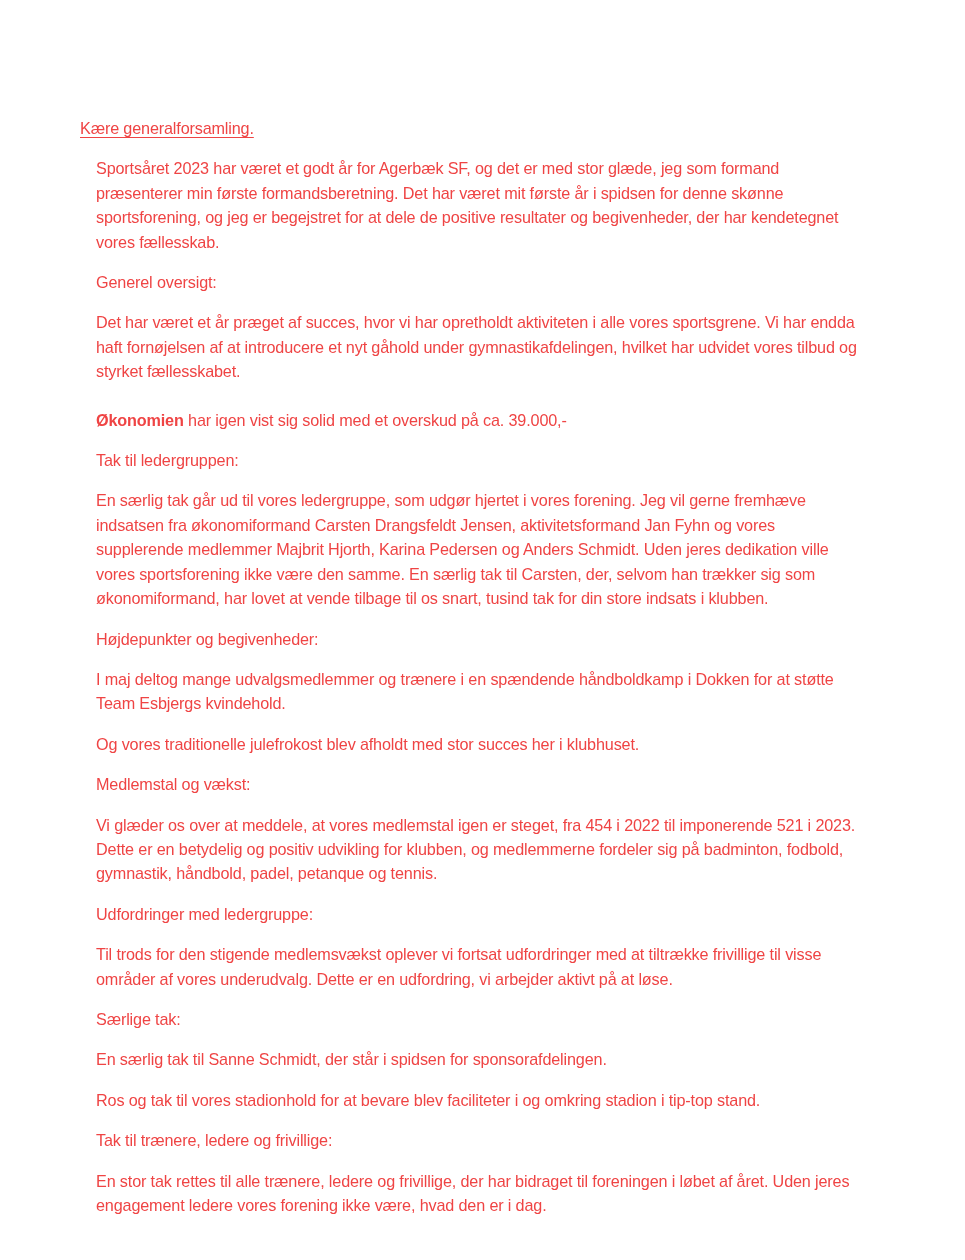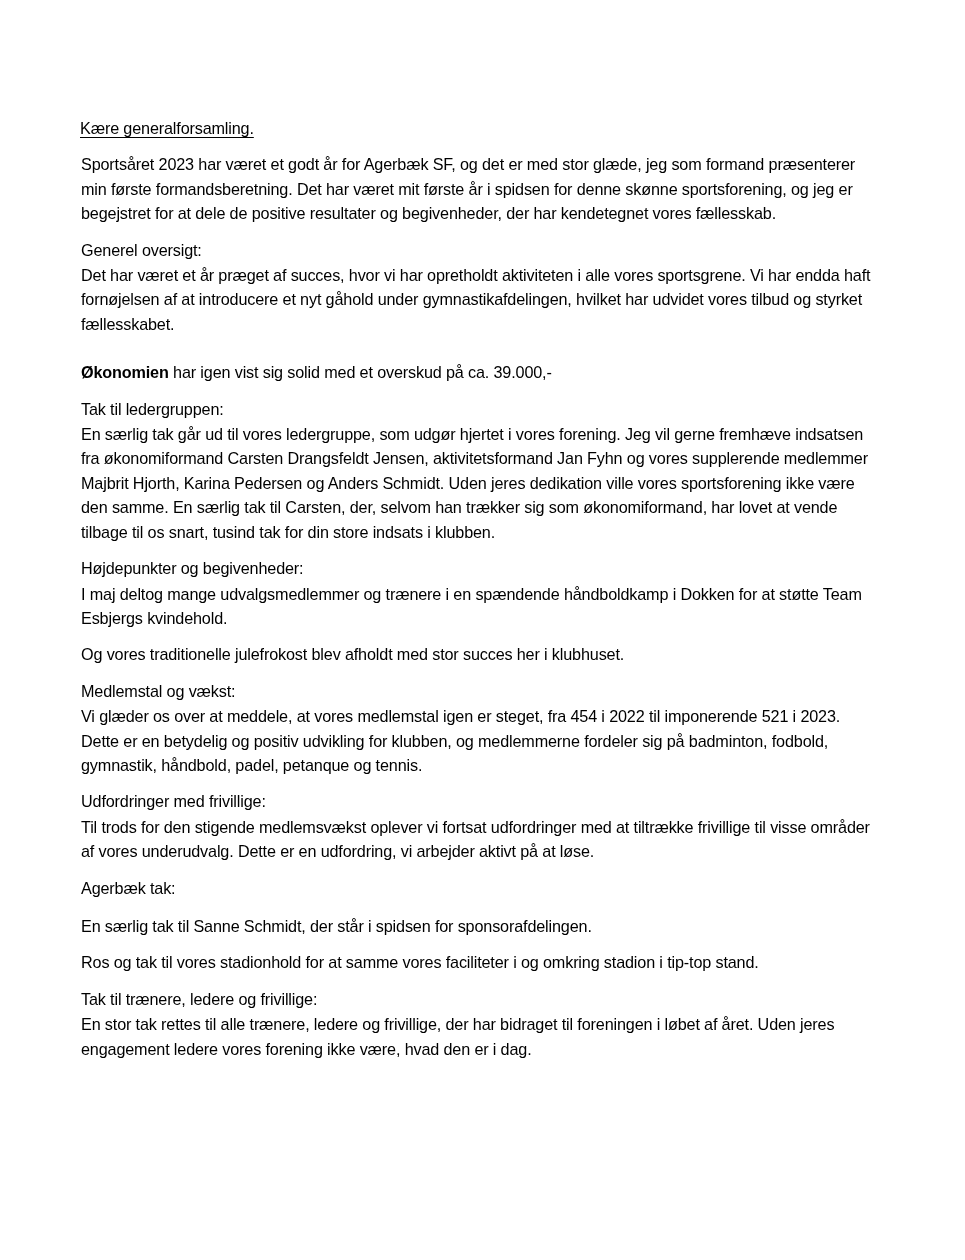--- a/index.html
+++ b/index.html
@@ -1,26 +1,26 @@
 <!DOCTYPE html>
 <html><head>
   <meta charset="utf-8">
   <style>
     html, body { margin: 0; padding: 0; background: #ffffff; }
     body { width: 965px; height: 1260px; overflow: hidden; position: relative; }
     .page {
       position: absolute; left: 0; top: 0; width: 965px; height: 1060px; background: #ffffff;
-      font-family: "Liberation Sans", sans-serif; color: #000000;
+      font-family: "Liberation Sans", sans-serif; color: #ef4444;
     }
     .content {
       position: absolute; left: 80px; top: 116px; width: 800px;
       font-size: 16.2px; line-height: 24.4px; letter-spacing: -0.15px;
     }
     .greeting { text-decoration: underline; text-underline-offset: 3px; margin: 0 0 12px 0; }
-    p { margin: 1px; }
+    p { margin: 16px; }
     .block { margin-bottom: 12px; }
     .heading { font-weight: normal; }
     .gap-big { margin-bottom: 24px; }
     b { font-weight: bold; }
   </style>
 </head>
 <body>
 
 <div class="page">
   <div class="content">
@@ -46,27 +46,27 @@
       <p>I maj deltog mange udvalgsmedlemmer og trænere i en spændende håndboldkamp i Dokken for at støtte Team Esbjergs kvindehold.</p>
     </div>
     <p class="block">Og vores traditionelle julefrokost blev afholdt med stor succes her i klubhuset.</p>
 
     <div class="block">
       <p class="heading">Medlemstal og vækst:</p>
       <p>Vi glæder os over at meddele, at vores medlemstal igen er steget, fra 454 i 2022 til imponerende 521 i 2023. Dette er en betydelig og positiv udvikling for klubben, og medlemmerne fordeler sig på badminton, fodbold, gymnastik, håndbold, padel, petanque og tennis.</p>
     </div>
 
     <div class="block">
-      <p class="heading">Udfordringer med frivillige:</p>
+      <p class="heading">Udfordringer med ledergruppe:</p>
       <p>Til trods for den stigende medlemsvækst oplever vi fortsat udfordringer med at tiltrække frivillige til visse områder af vores underudvalg. Dette er en udfordring, vi arbejder aktivt på at løse.</p>
     </div>
 
-    <p class="heading block" style="margin-bottom:14px">Agerbæk tak:</p>
+    <p class="heading block" style="margin-bottom:14px">Særlige tak:</p>
     <p class="block">En særlig tak til Sanne Schmidt, der står i spidsen for sponsorafdelingen.</p>
-    <p class="block">Ros og tak til vores stadionhold for at samme vores faciliteter i og omkring stadion i tip-top stand.</p>
+    <p class="block">Ros og tak til vores stadionhold for at bevare blev faciliteter i og omkring stadion i tip-top stand.</p>
 
     <div class="block">
       <p class="heading">Tak til trænere, ledere og frivillige:</p>
       <p>En stor tak rettes til alle trænere, ledere og frivillige, der har bidraget til foreningen i løbet af året. Uden jeres engagement ledere vores forening ikke være, hvad den er i dag.</p>
     </div>
 
   </div>
 </div>
 
 </body></html>

